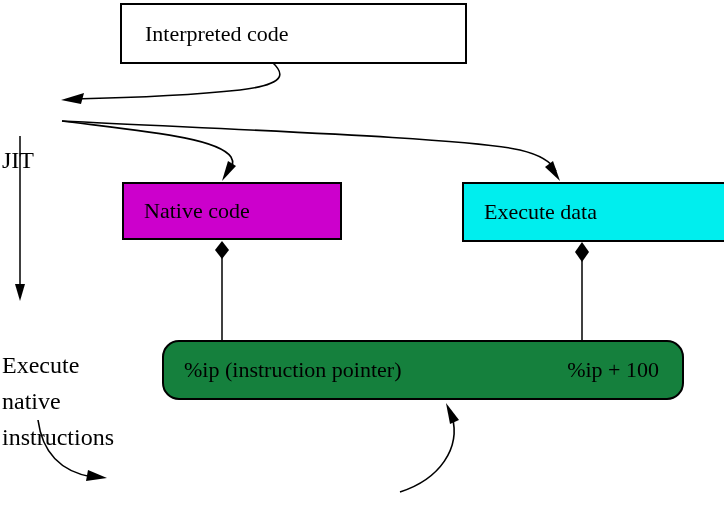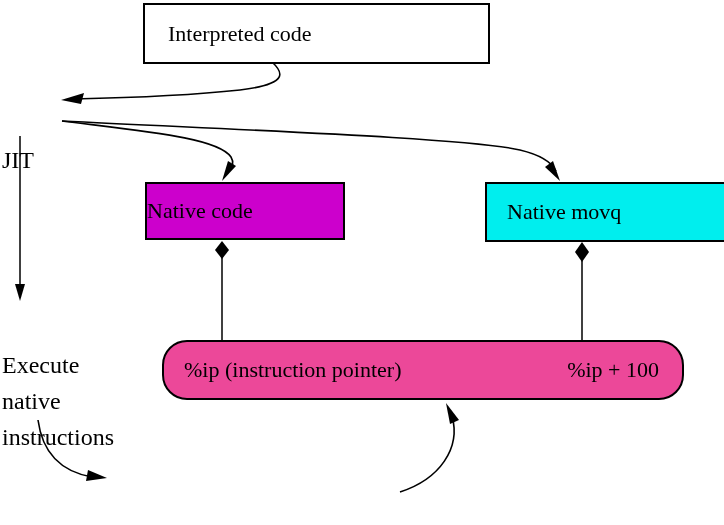--- a/index.html
+++ b/index.html
@@ -15,30 +15,29 @@
   .arrows path{fill:none;stroke:#000;stroke-width:1.6px;}
   .arrows line{stroke:#000;stroke-width:1.5px;}
   .arrows polygon{fill:#000;stroke:none;}
   .box{
     position:absolute;
     border:2px solid #000;
     font-size:22px;
     display:flex;align-items:center;
     background:#fff;
     white-space:nowrap;
-    margin-left:23px;
   }
   .box-interpreted{left:120px;top:3px;width:320px;height:57px;padding-left:23px;}
-  .box-code{left:122px;top:182px;width:196px;height:54px;}
+  .box-code{left:122px;top:182px;width:196px;height:54px;padding-left:20px;}
   .box-data{left:462px;top:182px;width:257px;height:56px;padding-left:20px;}
   .pill{
     position:absolute;
     left:162px;top:340px;width:475px;height:56px;
-    border:2px solid #000;border-radius:25px;
-    background:#ec4899;
+    border:2px solid #000;border-radius:17px;
+    background:#15803d;
     font-size:22px;
     display:flex;align-items:center;justify-content:space-between;
     padding:0 23px 0 20px;
   }
   .lbl{position:absolute;white-space:pre-line;margin-top:48px;}
   .lbl-jit{left:2px;top:99px;font-size:24px;}
   .lbl-execute{left:2px;top:299px;font-size:24px;line-height:36px;}
   .lbl-note{left:121px;top:456px;font-size:23px;line-height:32px;}
 </style>
 </head>
@@ -93,21 +92,21 @@
     <span>Interpreted code</span>
   </div>
 
   <div class="lbl lbl-jit">JIT</div>
 
   <div class="box box-code" style="background-color: rgb(204, 0, 204);">
     <span>Native code</span>
   </div>
 
   <div class="box box-data" style="background-color: rgb(0, 238, 238);">
-    <span>Native movq</span>
+    <span>Execute data</span>
   </div>
 
   <div class="pill">
     <span>%ip (instruction pointer)</span>
     <span>%ip + 100</span>
   </div>
 
   <div class="lbl lbl-execute">Execute
 native
 instructions</div>

